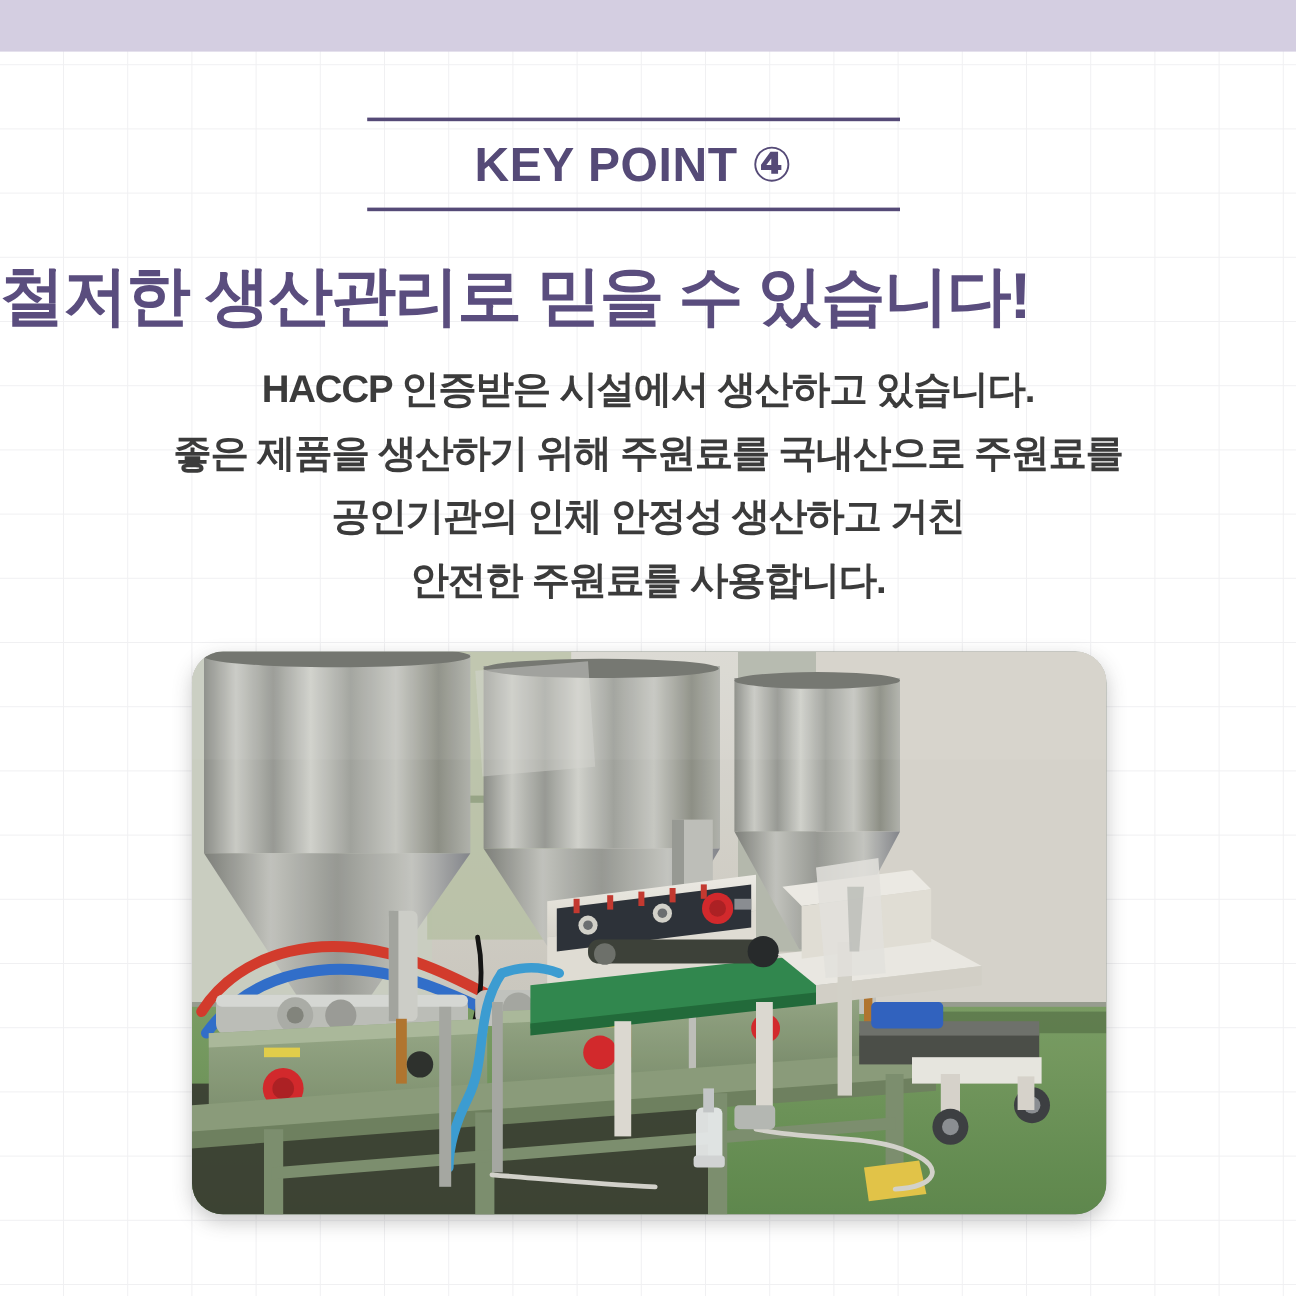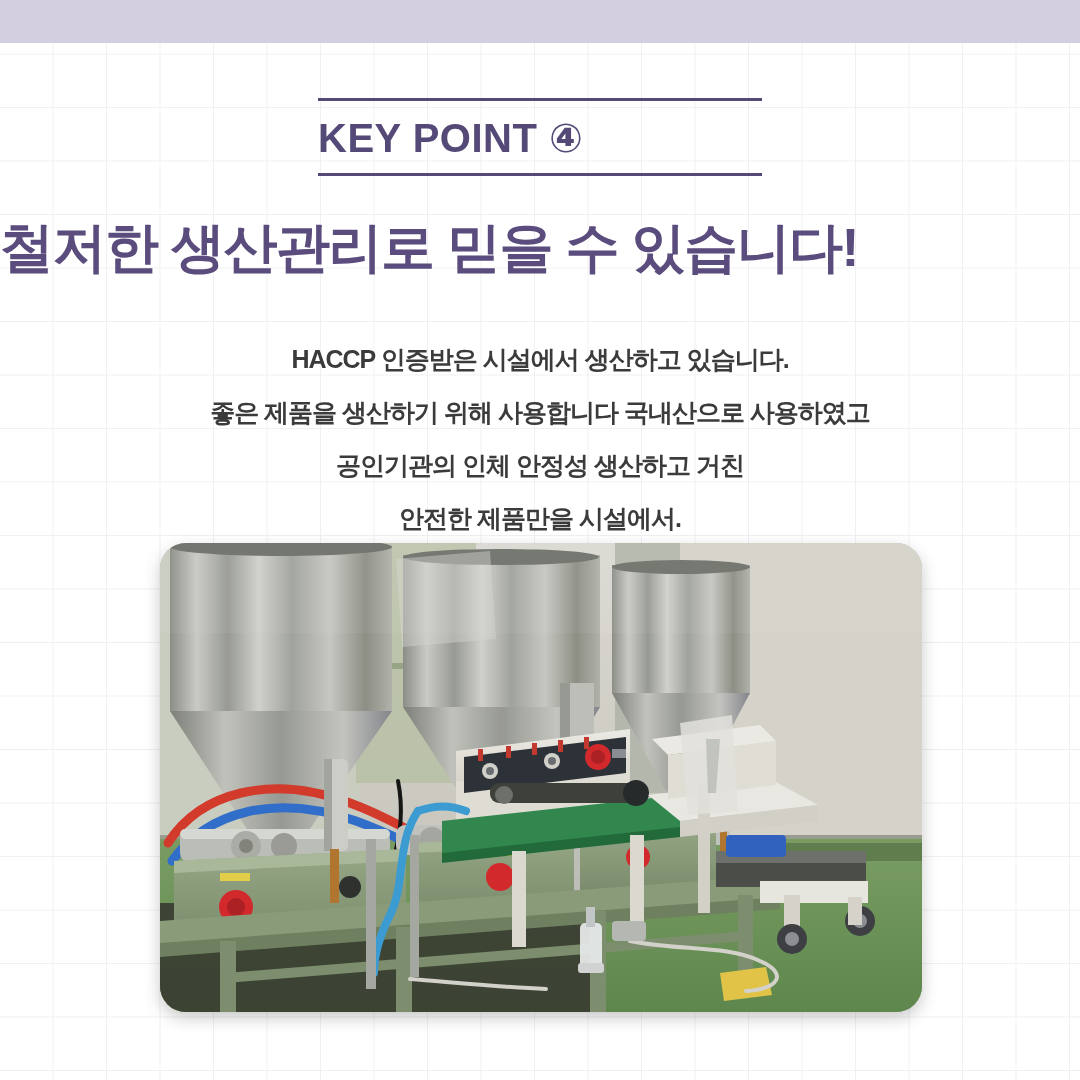--- a/index.html
+++ b/index.html
@@ -36,24 +36,24 @@
     position: absolute;
     left: 0; top: 0;
     width: 1080px;
     height: 43px;
     background: #d4cee1;
   }
 
   
   #header-block {
     position: absolute;
-    left: 318px;
+    left: 306px;
     top: 98px;
     width: 444px;
-    text-align: left;
+    text-align: center;
   }
   .rule {
     height: 3px;
     background: #554a77;
     width: 100%;
   }
   #kp-title {
     font-size: 40px;
     font-weight: bold;
     color: #554a77;
@@ -75,25 +75,25 @@
     color: #5a4d7e;
     letter-spacing: -1.5px;
     white-space: nowrap;
     line-height: 1.15;
   }
 
   
   #body-copy {
     position: absolute;
     left: 0;
-    top: 333px;
+    top: 298px;
     width: 1080px;
     text-align: center;
     color: #3b3b3b;
-    font-size: 25px;
+    font-size: 32px;
     font-weight: bold;
     letter-spacing: -1px;
   }
   #body-copy .line {
     line-height: 53px;
     white-space: nowrap;
   }
 
   
   #photo-frame {
@@ -125,23 +125,23 @@
   <div id="header-block">
     <div class="rule"></div>
     <div id="kp-title">KEY POINT ④</div>
     <div class="rule"></div>
   </div>
 
   <div id="main-heading">철저한 생산관리로 믿을 수 있습니다!</div>
 
   <div id="body-copy">
     <div class="line">HACCP 인증받은 시설에서 생산하고 있습니다.</div>
-    <div class="line">좋은 제품을 생산하기 위해 사용합니다 국내산으로 사용하였고</div>
+    <div class="line">좋은 제품을 생산하기 위해 주원료를 국내산으로 주원료를</div>
     <div class="line">공인기관의 인체 안정성 생산하고 거친</div>
-    <div class="line">안전한 제품만을 시설에서.</div>
+    <div class="line">안전한 주원료를 사용합니다.</div>
   </div>
 
   <div id="photo-frame">
     <div id="photo">
       <svg width="762" height="469" viewBox="0 0 762 469" xmlns="http://www.w3.org/2000/svg">
         <defs>
           <linearGradient id="steelH" x1="0" y1="0" x2="1" y2="0">
             <stop offset="0%" stop-color="#8e908b"></stop>
             <stop offset="12%" stop-color="#cfd0cb"></stop>
             <stop offset="26%" stop-color="#9b9d98"></stop>

